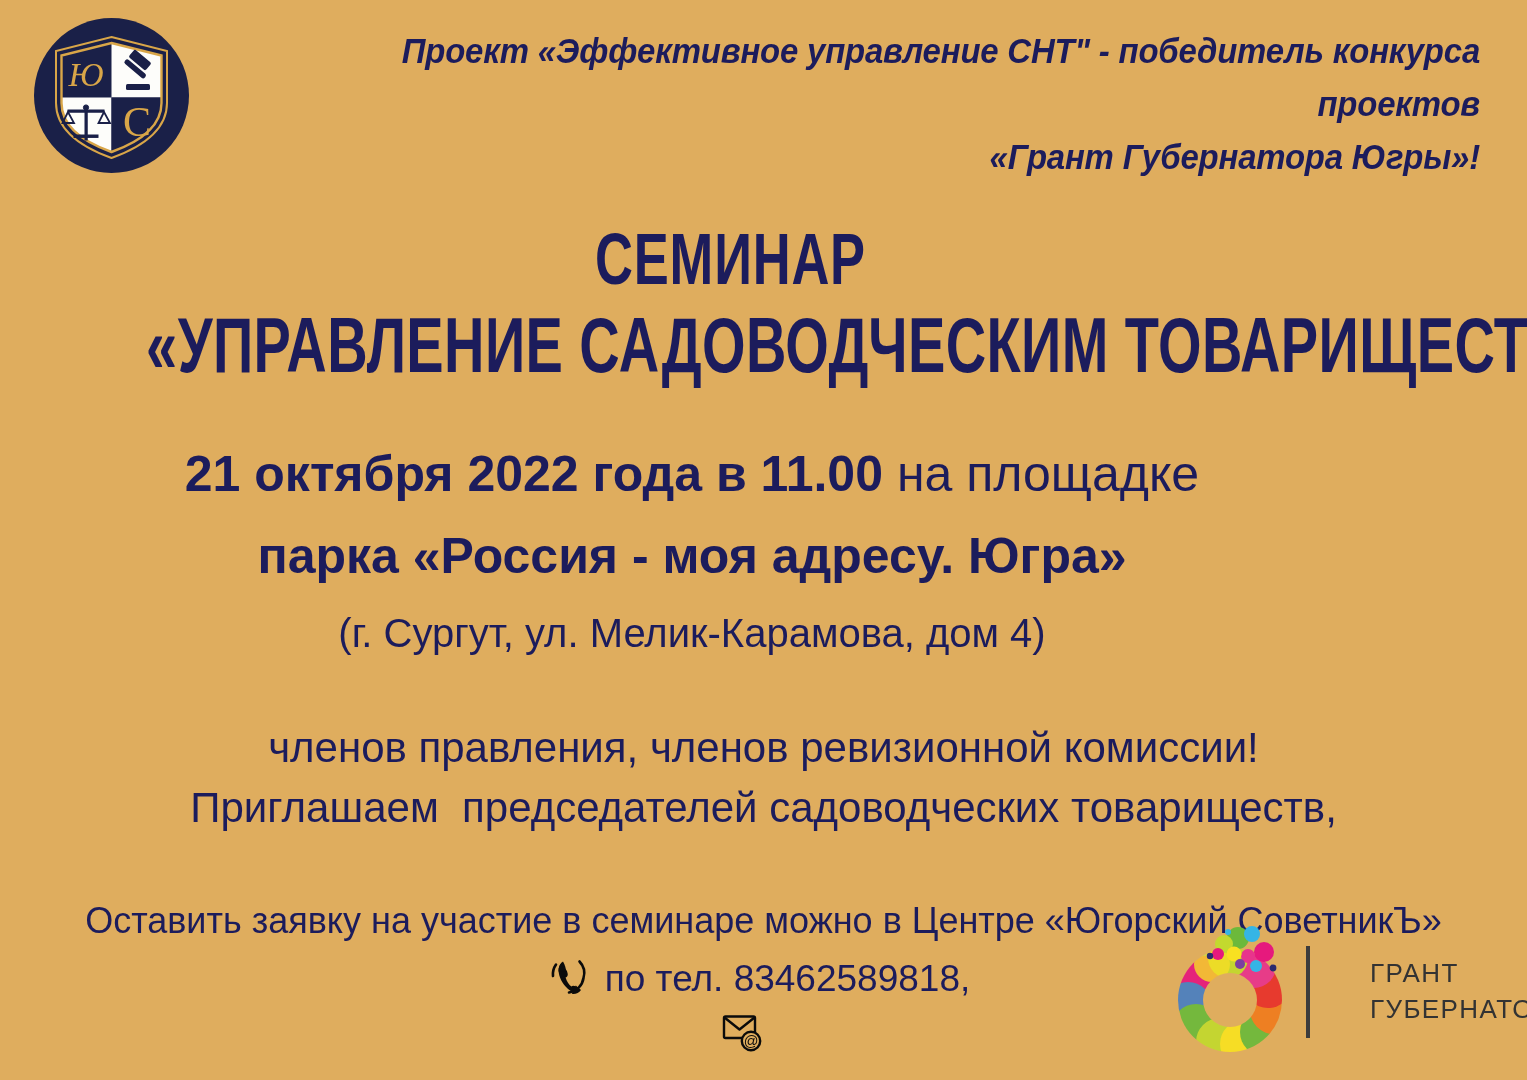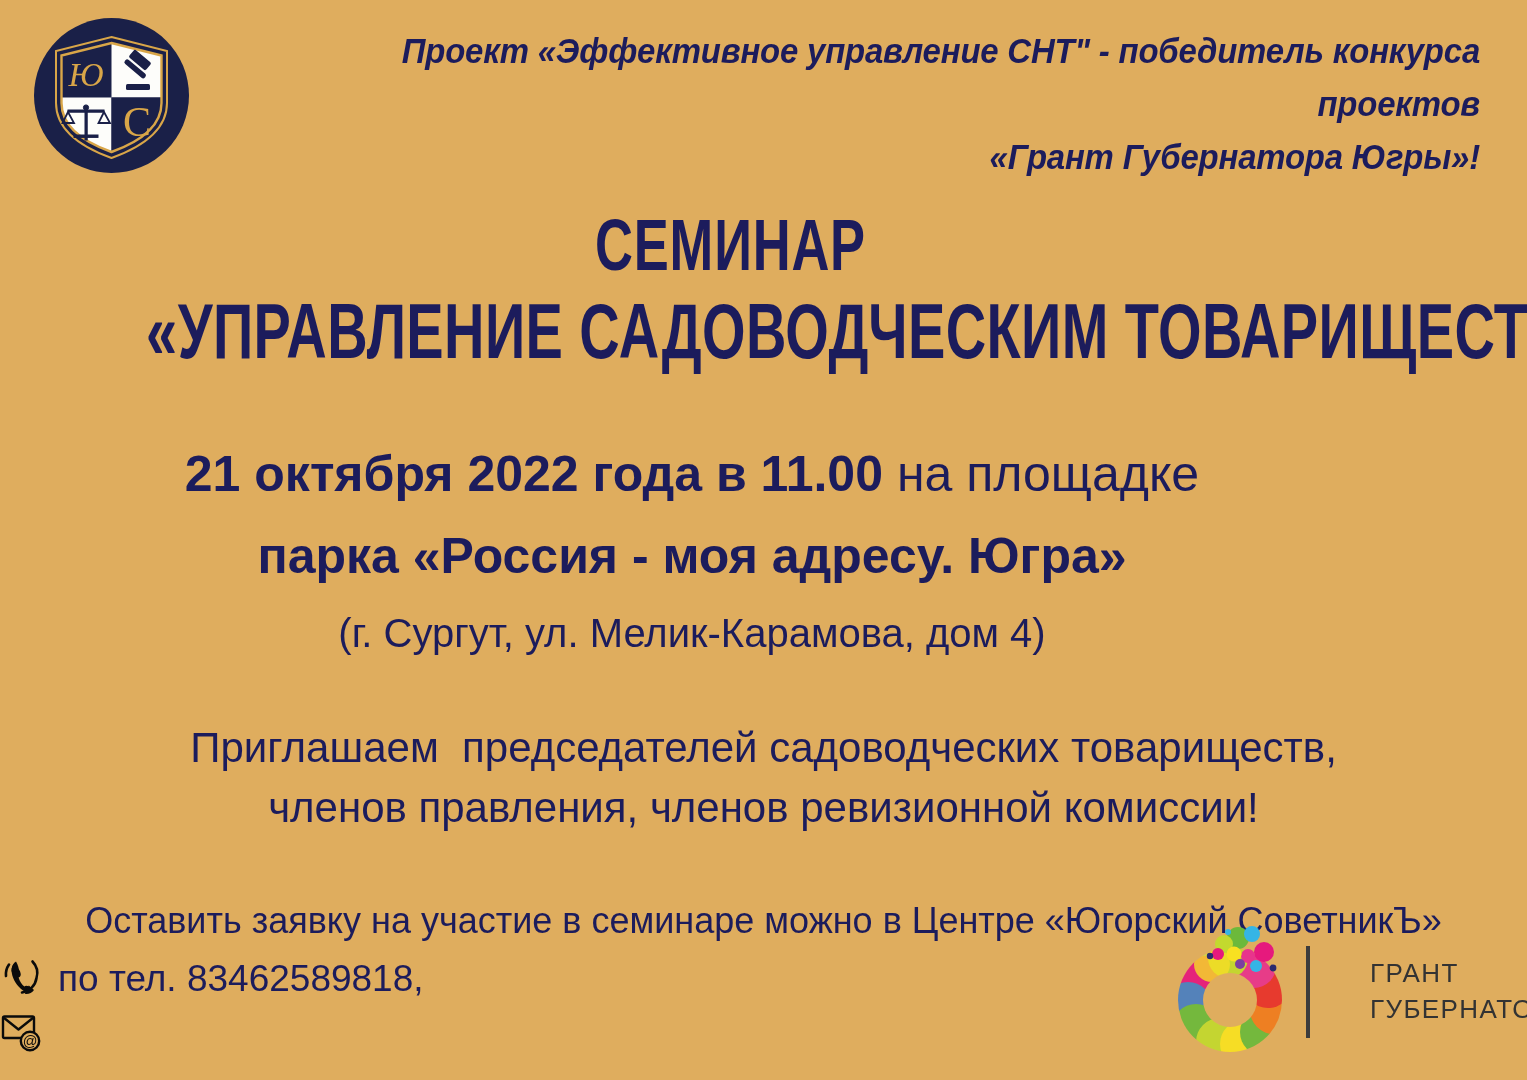--- a/index.html
+++ b/index.html
@@ -56,21 +56,21 @@
     letter-spacing: -0.2px;
     transform: scaleX(0.94);
     transform-origin: right top;
   }
   .header-text .hl1 { display: block; }
   .header-text .hl2 { display: block; }
 
   
   .title-block {
     position: absolute;
-    top: 205px;
+    top: 219px;
     left: 0;
     width: 1461px;
     text-align: center;
   }
   .title-main {
     display: block;
     font-size: 64px;
     font-weight: bold;
     letter-spacing: 1px;
     line-height: 1.15;
@@ -152,21 +152,21 @@
   .contact-lead {
     display: block;
     font-size: 36px;
     font-weight: normal;
     color: #1c1c5c;
     white-space: nowrap;
   }
   .contact-row {
     display: flex;
     align-items: center;
-    justify-content: flex-start;
+    justify-content: center;
     gap: 16px;
     margin-top: 14px;
   }
   .contact-row.mail { margin-top: 8px; padding-right: 40px; }
   .contact-row.phone { padding-right: 10px; }
   .contact-text {
     font-size: 37px;
     font-weight: normal;
     color: #1c1c5c;
     white-space: nowrap;
@@ -260,22 +260,22 @@
     <span class="title-sub">«УПРАВЛЕНИЕ САДОВОДЧЕСКИМ ТОВАРИЩЕСТВОМ»</span>
   </div>
 
   <div class="date-block">
     <span class="date-line"><span class="date-strong">21 октября 2022 года в 11.00</span><span class="date-light"> на площадке</span></span>
     <span class="venue-line">парка «Россия - моя адресу. Югра»</span>
     <span class="address-line">(г. Сургут, ул. Мелик-Карамова, дом 4)</span>
   </div>
 
   <div class="invite-block">
+    <span class="invite-line">членов правления, членов ревизионной комиссии!</span>
     <span class="invite-line">Приглашаем  председателей садоводческих товариществ,</span>
-    <span class="invite-line">членов правления, членов ревизионной комиссии!</span>
   </div>
 
   <div class="contact-block">
     <span class="contact-lead">Оставить заявку на участие в семинаре можно в Центре «Югорский СоветникЪ»</span>
 
     <div class="contact-row phone">
       <span class="ico">
         <svg width="42" height="42" viewBox="0 0 42 42" aria-hidden="true">
           <path d="M32.5 5.5 A17 17 0 0 1 36.5 22 A17 17 0 0 1 22 36.5" fill="none" stroke="#0b0b0b" stroke-width="2.6" stroke-linecap="round"></path>
           <path d="M9 8.5 A17 17 0 0 0 6 20" fill="none" stroke="#0b0b0b" stroke-width="2.6" stroke-linecap="round"></path>

